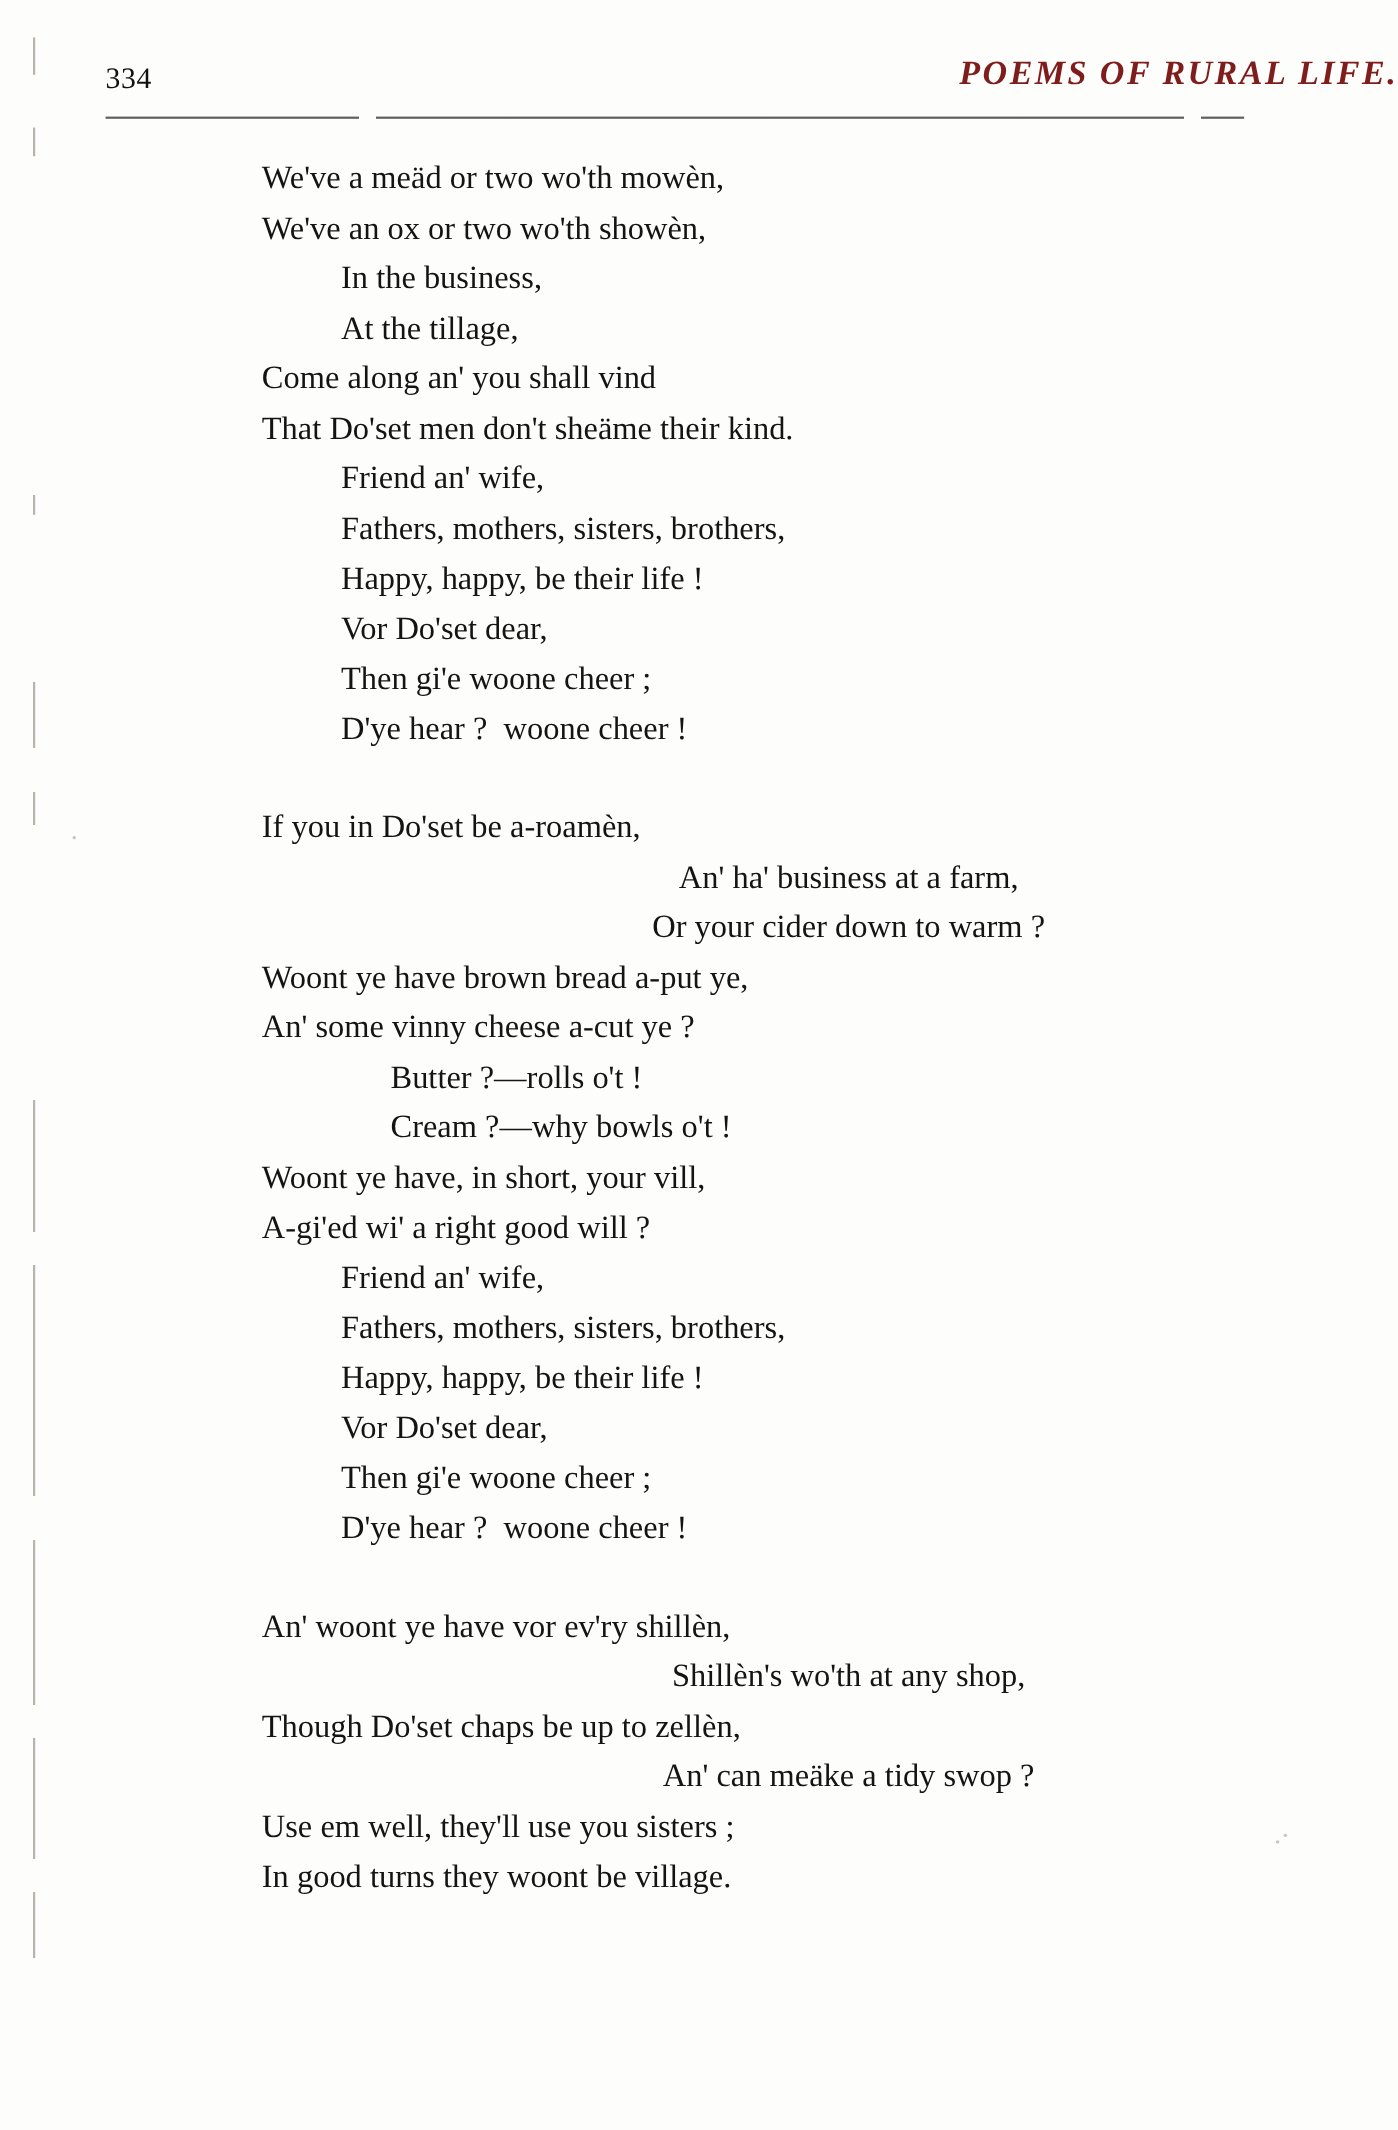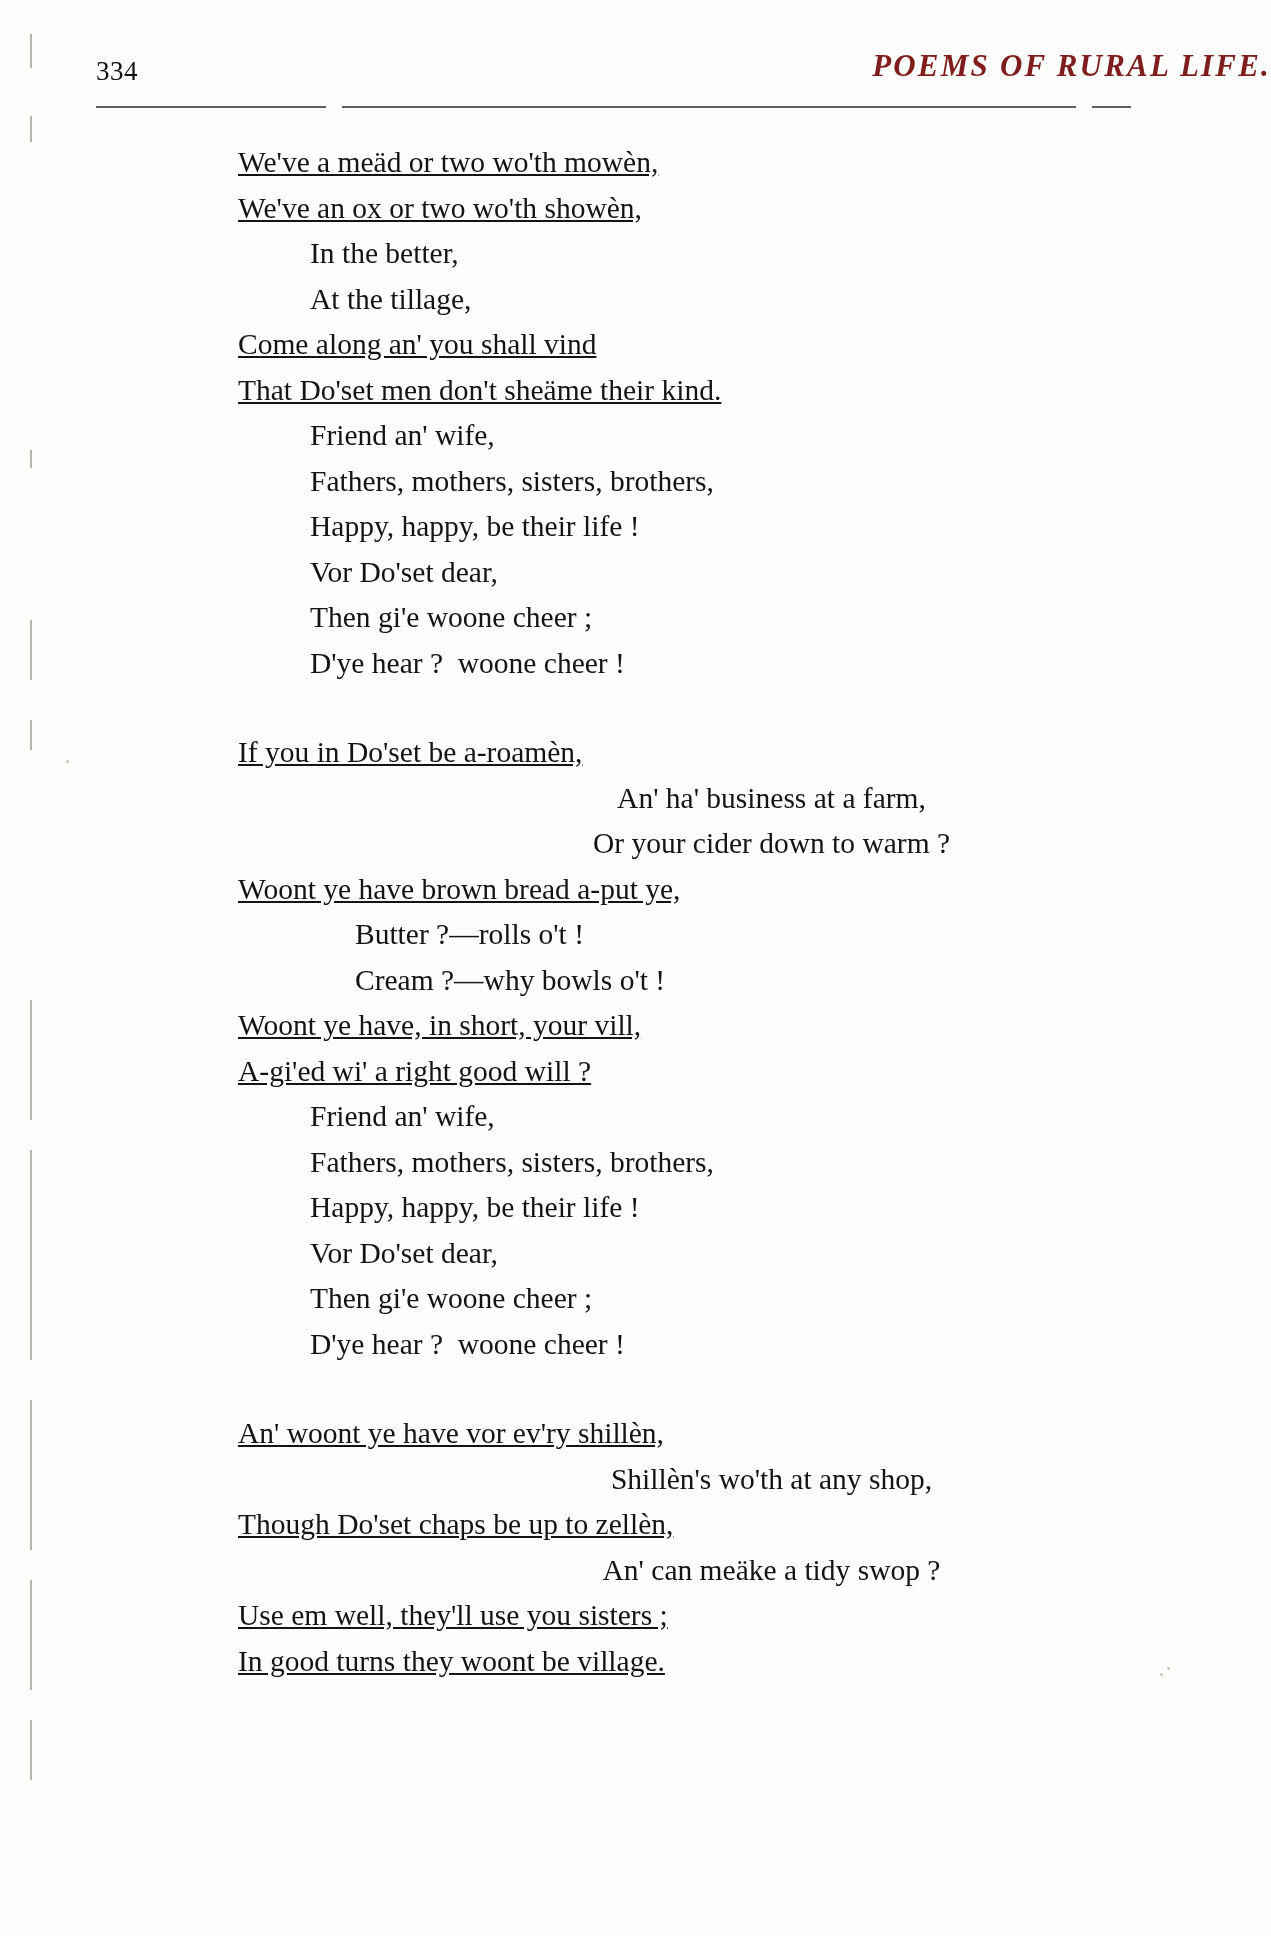--- a/index.html
+++ b/index.html
@@ -98,21 +98,21 @@
     line-height: 45.5px;
     color: #141414;
   }
   .stanza {
     margin: 0 0 44px 0;
   }
   .line {
     white-space: pre;
     padding-left: 238px;
   }
-  .line.ind0 { padding-left: 238px; text-decoration: underline; }
+  .line.ind0 { padding-left: 238px; }
   .line.ind1 { padding-left: 272px; text-align: center; }
   .line.ind2 { padding-left: 310px; }
   .line.ind3 { padding-left: 355px; }
 
   .speck {
     position: absolute;
     background: #c8c3ba;
     border-radius: 50%;
     pointer-events: none;
   }
@@ -139,36 +139,37 @@
     <div class="folio">334</div>
     <div class="running-head">POEMS OF RURAL LIFE.</div>
   </div>
 
   <div class="rule dash"></div>
 
   <div class="body-text">
       <div class="stanza">
         <div class="line ind0">We've a meäd or two wo'th mowèn,</div>
         <div class="line ind0">We've an ox or two wo'th showèn,</div>
-        <div class="line ind2">In the better,</div>
+        <div class="line ind2">In the business,</div>
         <div class="line ind2">At the tillage,</div>
         <div class="line ind0">Come along an' you shall vind</div>
         <div class="line ind0">That Do'set men don't sheäme their kind.</div>
         <div class="line ind2">Friend an' wife,</div>
         <div class="line ind2">Fathers, mothers, sisters, brothers,</div>
         <div class="line ind2">Happy, happy, be their life !</div>
         <div class="line ind2">Vor Do'set dear,</div>
         <div class="line ind2">Then gi'e woone cheer ;</div>
         <div class="line ind2">D'ye hear ?  woone cheer !</div>
       </div>
       <div class="stanza">
         <div class="line ind0">If you in Do'set be a-roamèn,</div>
         <div class="line ind1">An' ha' business at a farm,</div>
         <div class="line ind1">Or your cider down to warm ?</div>
         <div class="line ind0">Woont ye have brown bread a-put ye,</div>
+        <div class="line ind0">An' some vinny cheese a-cut ye ?</div>
         <div class="line ind3">Butter ?—rolls o't !</div>
         <div class="line ind3">Cream ?—why bowls o't !</div>
         <div class="line ind0">Woont ye have, in short, your vill,</div>
         <div class="line ind0">A-gi'ed wi' a right good will ?</div>
         <div class="line ind2">Friend an' wife,</div>
         <div class="line ind2">Fathers, mothers, sisters, brothers,</div>
         <div class="line ind2">Happy, happy, be their life !</div>
         <div class="line ind2">Vor Do'set dear,</div>
         <div class="line ind2">Then gi'e woone cheer ;</div>
         <div class="line ind2">D'ye hear ?  woone cheer !</div>

